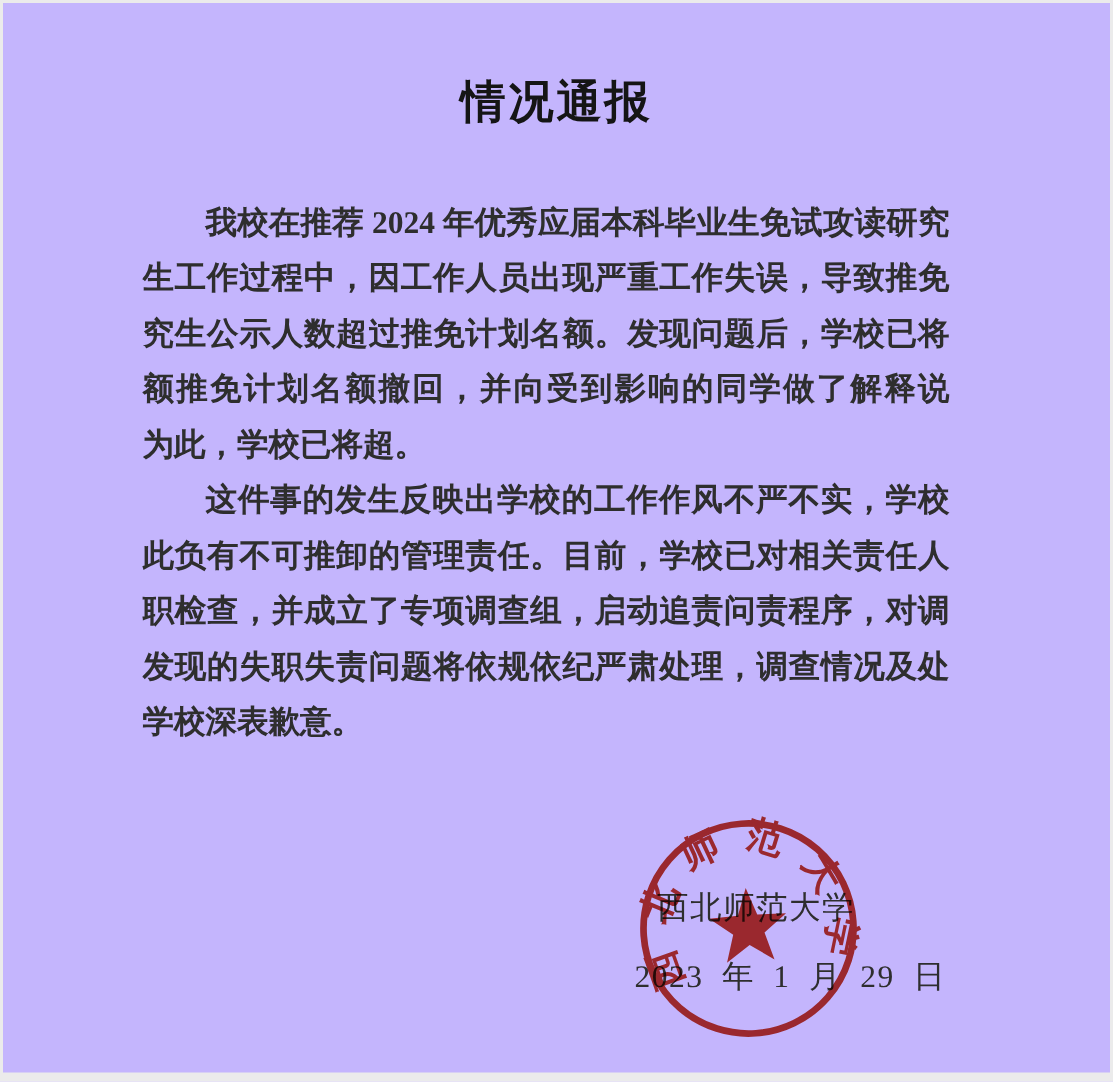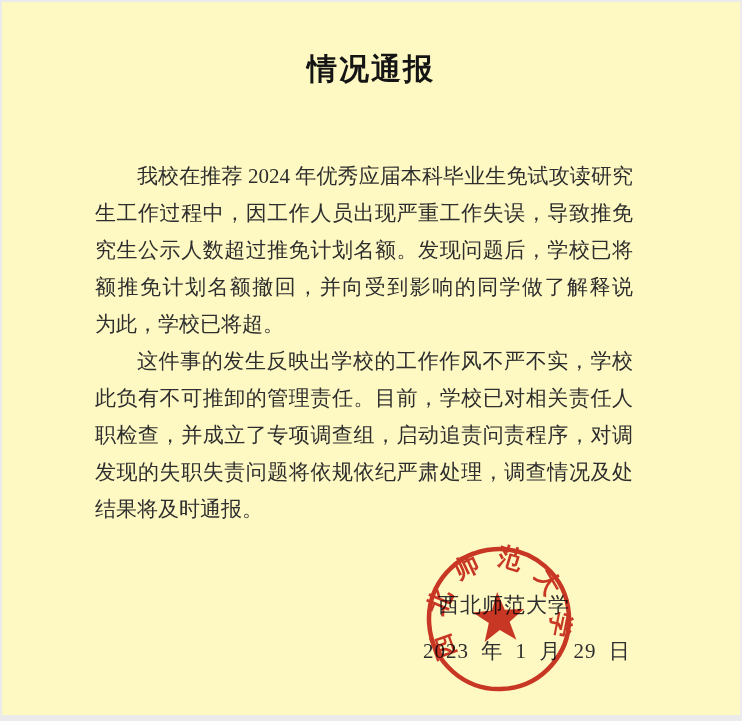--- a/index.html
+++ b/index.html
@@ -7,39 +7,40 @@
     width: 742px;
     height: 721px;
     position: relative;
     background: #ebebeb;
     font-family: "Liberation Serif", "DejaVu Serif", serif;
     overflow: hidden;
   }
   .page {
     position: absolute;
     left: 2px; top: 2px; right: 2px; bottom: 6px;
-    background: #fef9c3;
+    background: #c4b5fd;
   }
   .doc-title {
     position: absolute;
     left: 0; top: 50px;
     width: 100%;
     text-align: center;
     font-size: 30px;
     font-weight: bold;
     color: #151515;
     letter-spacing: 2px;
     line-height: 34px;
   }
   .body-text {
     position: absolute;
-    left: 93px; top: 156px;
+    left: 93px; top: 128px;
     width: 538px;
     font-size: 21px;
     color: #2e2e2e;
+    font-weight: bold;
   }
   .line {
     height: 37px;
     line-height: 37px;
     text-align: justify;
     text-align-last: justify;
     white-space: nowrap;
   }
   .line.full { text-align-last: justify; white-space: normal; overflow: hidden; }
   .line.indent { text-indent: 42px; }
@@ -82,21 +83,21 @@
   <div class="body-text">
     <div class="line full indent">我校在推荐 2024 年优秀应届本科毕业生免试攻读研究</div>
     <div class="line full">生工作过程中，因工作人员出现严重工作失误，导致推免研</div>
     <div class="line full">究生公示人数超过推免计划名额。发现问题后，学校已将超</div>
     <div class="line full">额推免计划名额撤回，并向受到影响的同学做了解释说明。</div>
     <div class="line parend">为此，学校已将超。</div>
     <div class="line full indent">这件事的发生反映出学校的工作作风不严不实，学校对</div>
     <div class="line full">此负有不可推卸的管理责任。目前，学校已对相关责任人停</div>
     <div class="line full">职检查，并成立了专项调查组，启动追责问责程序，对调查</div>
     <div class="line full">发现的失职失责问题将依规依纪严肃处理，调查情况及处理</div>
-    <div class="line parend">结果将及时通报。</div>
+    <div class="line parend">学校深表歉意。</div>
   </div>
 
   <div class="signature-line">西北师范大学</div>
 
   <div class="date-line">2023 年 1 月 29 日</div>
 
   <svg class="official-seal" viewBox="0 0 156 156">
     <defs>
       <path id="sealArc" d="M 34.6 108.4 A 53 53 0 1 1 121.4 108.4" fill="none"></path>
     </defs>

